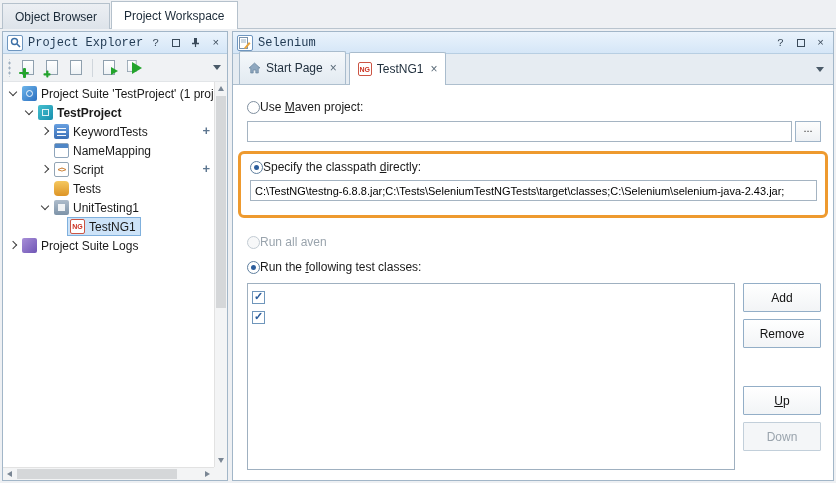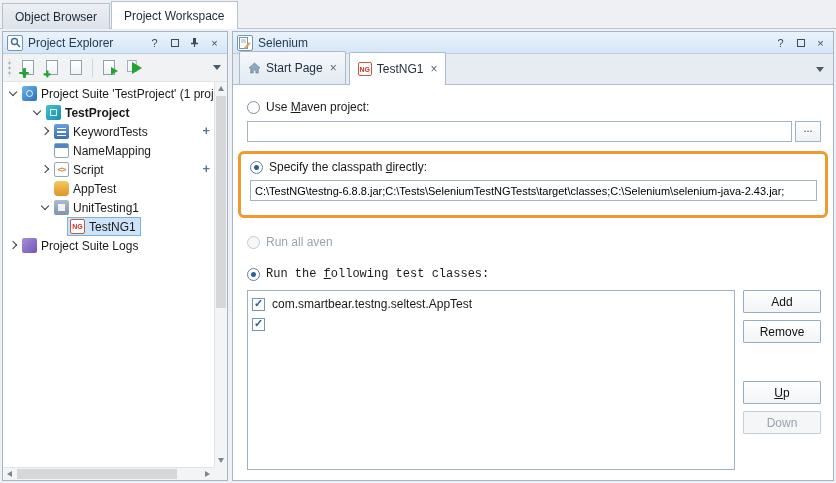--- a/index.html
+++ b/index.html
@@ -34,20 +34,21 @@
     display:flex; flex-direction:column;
   }
   .explorer { left:2px; width:226px; }
   .workspace { left:232px; right:2px; background:#e9eef4; }
 
   .panel-header {
     height:22px; flex:none; display:flex; align-items:center; gap:5px;
     padding:0 5px 0 4px;
     background:linear-gradient(#EAF3FC,#D5E6F7);
     border-bottom:1px solid #b7cee2;
+    font-family:Liberation Mono, monospace;
   }
   .ph-icon {
     width:16px; height:16px; border:1px solid #6e96c0; background:#fff;
     border-radius:2px; display:flex; align-items:center; justify-content:center; flex:none;
   }
   .ph-title { flex:1; color:#233c55; white-space:nowrap; }
   .ph-btn {
     width:15px; height:15px; display:flex; align-items:center; justify-content:center;
     color:#3a4a5a; font-size:11px; flex:none;
   }
@@ -75,21 +76,21 @@
   .gplay { position:absolute; right:2px; top:5px; width:0; height:0;
     border-top:6px solid transparent; border-bottom:6px solid transparent; border-left:10px solid #23a42c; }
   .tb-sep { width:1px; height:18px; background:#d0d6dc; margin:0 3px; flex:none; }
   .tb-dd { margin-left:auto; padding-right:2px; display:flex; align-items:center; }
   .dd-tri { width:0; height:0; border-left:4px solid transparent; border-right:4px solid transparent; border-top:5px solid #4a5a68; display:block; }
 
   
   .tree-wrap { flex:1; position:relative; background:#fff; overflow:hidden; }
   .tree { position:absolute; top:0; left:0; right:13px; bottom:13px; overflow:hidden; padding-top:2px; }
   .trow { height:19px; display:flex; align-items:center; position:relative; padding-right:16px; white-space:nowrap; }
-  .lv0 { padding-left:4px; } .lv1 { padding-left:28px; } .lv2 { padding-left:36px; } .lv3 { padding-left:52px; }
+  .lv0 { padding-left:4px; } .lv1 { padding-left:20px; } .lv2 { padding-left:36px; } .lv3 { padding-left:52px; }
   .exp { width:13px; height:13px; position:relative; flex:none; }
   .exp.down::after { content:""; position:absolute; left:3px; top:2px; width:5px; height:5px;
     border-right:1.6px solid #3c3c3c; border-bottom:1.6px solid #3c3c3c; transform:rotate(45deg); }
   .exp.right::after { content:""; position:absolute; left:3px; top:3px; width:5px; height:5px;
     border-right:1.6px solid #3c3c3c; border-bottom:1.6px solid #3c3c3c; transform:rotate(-45deg); }
   .ticon { width:15px; height:15px; margin:0 4px 0 2px; flex:none; border-radius:2px; position:relative; }
   .tlabel { white-space:nowrap; }
   .trow.b .tlabel { font-weight:bold; }
   .selbox { display:flex; align-items:center; background:#CDE3F8; outline:1px solid #7fb0dd; padding:1px 4px 1px 0; }
   .row-plus { position:absolute; right:4px; top:1px; color:#5d7690; font-size:13px; font-weight:bold; }
@@ -143,21 +144,21 @@
     margin-right:3px; position:relative; color:#22313f; border-radius:2px 2px 0 0; white-space:nowrap;
   }
   .doc-tab.active { background:#fff; height:27px; margin-bottom:-1px; z-index:2; }
   .tab-close { color:#5a6a78; font-size:12px; margin-left:2px; }
   .tab-ic { display:flex; align-items:center; }
   .ticon2 { width:14px; height:14px; flex:none; }
   .strip-dd { position:absolute; right:9px; top:13px; }
 
   
   .content { flex:1; background:#fff; padding:10px 12px 10px 14px; overflow:hidden; display:flex; flex-direction:column; min-height:0; }
-  .radio-row { display:flex; align-items:center; gap:6px; height:16px; flex:none; }
+  .radio-row { display:flex; align-items:center; height:16px; flex:none; }
   .radio { width:13px; height:13px; border:1px solid #7f8f9f; border-radius:50%; background:#fff; position:relative; flex:none; }
   .radio.checked { border-color:#5f7f9f; }
   .radio.checked::after { content:""; position:absolute; inset:3px; background:#2c5d9c; border-radius:50%; }
   .radio.disabled { border-color:#c2cbd3; background:#f7f8f9; }
   .rlabel { white-space:nowrap; }
   .dis { color:#9aa4ad; }
   .mn { text-decoration:underline; }
   .field-row { display:flex; align-items:center; margin-top:6px; gap:3px; flex:none; }
   .tinput {
     flex:1; height:21px; border:1px solid #a5b4c2; padding:0 4px;
@@ -166,30 +167,30 @@
   .browse-btn {
     width:26px; height:21px; border:1px solid #9fb4c8; background:linear-gradient(#fdfdfd,#eef1f4);
     font-family:"Liberation Sans", sans-serif; font-size:11px; color:#333;
     display:flex; align-items:flex-start; justify-content:center; line-height:13px; flex:none;
   }
   .hl-box {
     flex:none; border:3px solid #EE9A2F; border-radius:6px;
     margin:9px -7px 0 -9px; padding:5px 8px 14px 9px;
   }
   .hl-box .tinput.full { width:100%; flex:none; margin-top:5px; }
-  .mt16 { margin-top:16px; } .mt12 { margin-top:16px;font-family:Liberation Mono, monospace; }
+  .mt16 { margin-top:16px; } .mt12 { margin-top:9px; }
   .list-row { flex:1; min-height:0; margin-top:8px; display:flex; gap:8px; align-items:stretch; }
   .listbox { flex:1; border:1px solid #9fb0c0; background:#fff; padding:3px 0 0 4px; overflow:hidden; }
   .li { display:flex; align-items:center; height:20px; gap:7px; }
   .cb { width:13px; height:13px; border:1px solid #6f96bb; background:#fff; display:flex; align-items:center; justify-content:center; flex:none; }
   .cb span { color:#2c5d9c; font-size:11px; font-weight:bold; line-height:1; margin-top:-1px; }
   .li-label { white-space:nowrap; }
   .btncol { width:78px; flex:none; display:flex; flex-direction:column; gap:7px; }
   .btn {
-    height:23px; border:1px solid #93aec7; background:linear-gradient(#ffffff,#f2f4f6);
+    height:29px; border:1px solid #93aec7; background:linear-gradient(#ffffff,#f2f4f6);
     font-family:"Liberation Sans", sans-serif; font-size:12px; color:#111;
     display:flex; align-items:center; justify-content:center; border-radius:1px;
   }
   .btn.disabled { color:#9aa4ad; border-color:#c2cfda; background:#f4f6f8; }
   .spacer { height:24px; flex:none; }
 </style>
 </head>
 <body>
 
 <div class="top-tabbar">
@@ -273,21 +274,21 @@
       </div>
       <div class="trow lv2">
         <span class="exp right"></span>
         <span class="ticon i-script"></span>
         <span class="tlabel">Script</span>
         <span class="row-plus">+</span>
       </div>
       <div class="trow lv2">
         <span class="exp"></span>
         <span class="ticon i-stores"></span>
-        <span class="tlabel">AppTest</span>
+        <span class="tlabel">Tests</span>
       </div>
       <div class="trow lv2">
         <span class="exp down"></span>
         <span class="ticon i-unittest"></span>
         <span class="tlabel">UnitTesting1</span>
       </div>
       <div class="trow lv3">
         <span class="exp"></span>
         <span class="selbox">
           <span class="ticon ngbox">
@@ -395,21 +396,20 @@
       <span class="radio checked"></span>
       <span class="rlabel"><span>Run the </span><span class="mn">f</span><span>ollowing test classes:</span></span>
     </div>
 
     <div class="list-row">
       <div class="listbox">
         <div class="li">
           <span class="cb">
               <span>✓</span>
             </span>
-          <span class="li-label">com.smartbear.testng.seltest.AppTest</span>
         </div>
         <div class="li">
           <span class="cb">
               <span>✓</span>
             </span>
         </div>
       </div>
       <div class="btncol">
         <button class="btn">Add</button>
         <button class="btn">Remove</button>

